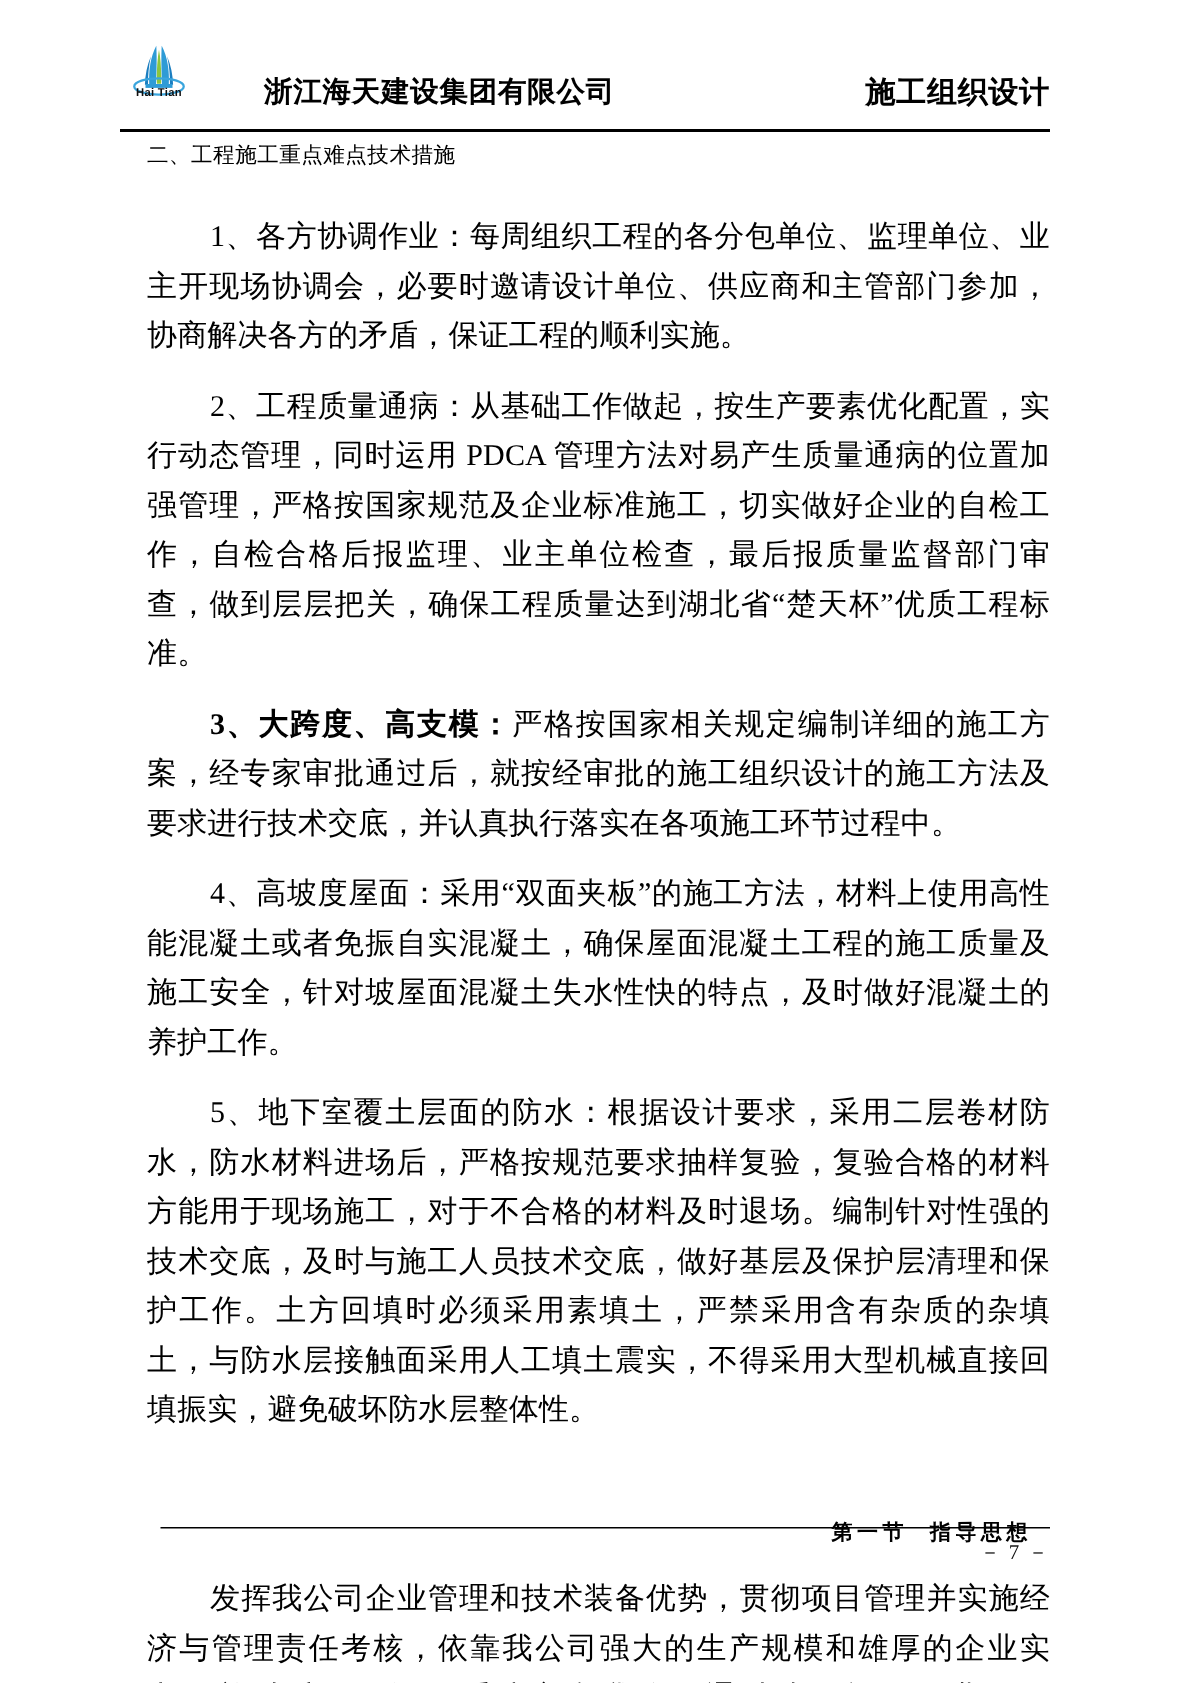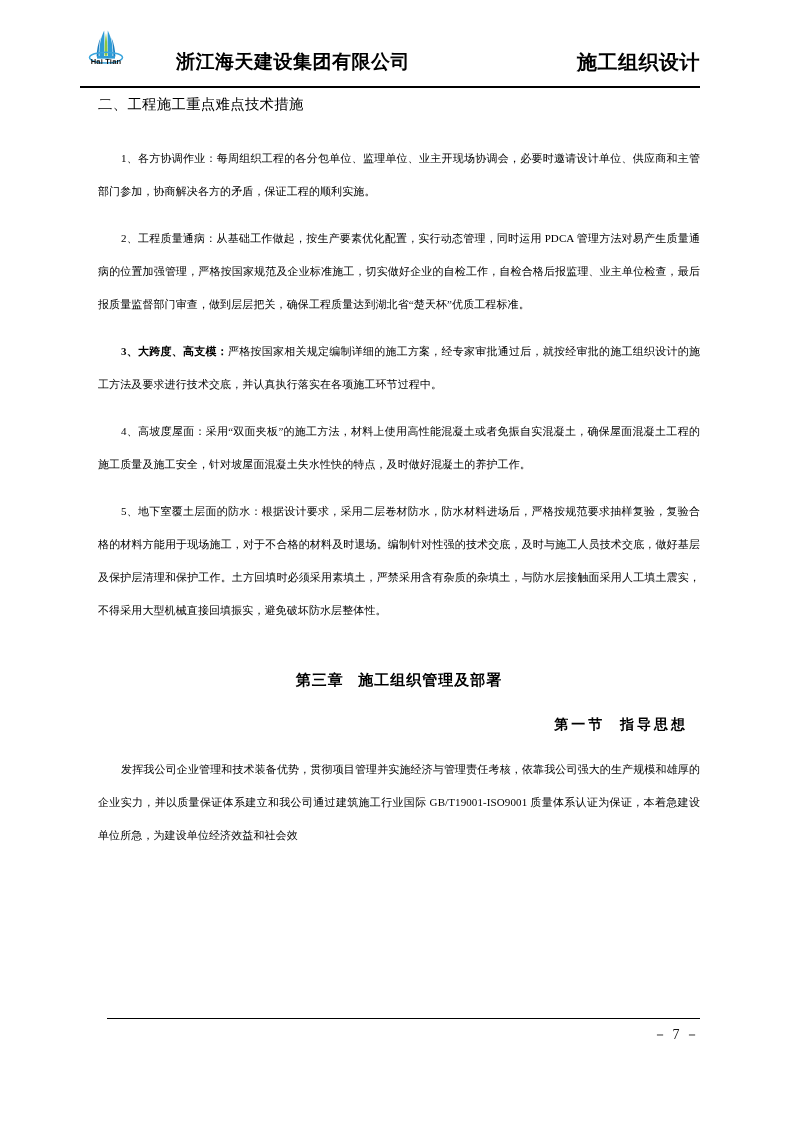--- a/index.html
+++ b/index.html
@@ -95,21 +95,21 @@
   }
 
   
   .content {
     position: absolute;
     left: 98px;
     top: 88px;
     width: 602px;
   }
   .p {
-    font-size: 11px;
+    font-size: 20px;
     line-height: 33px;
     text-align: justify;
     text-justify: inter-ideograph;
     margin: 0;
     letter-spacing: 0.1px;
   }
   .sec-head {
     font-size: 14.4px;
     line-height: 33px;
     margin: 0;
@@ -216,21 +216,20 @@
     <div class="gap-sm"></div>
 
     <p class="p indent">4、高坡度屋面：采用“双面夹板”的施工方法，材料上使用高性能混凝土或者免振自实混凝土，确保屋面混凝土工程的施工质量及施工安全，针对坡屋面混凝土失水性快的特点，及时做好混凝土的养护工作。</p>
 
     <div class="gap-sm"></div>
 
     <p class="p indent">5、地下室覆土层面的防水：根据设计要求，采用二层卷材防水，防水材料进场后，严格按规范要求抽样复验，复验合格的材料方能用于现场施工，对于不合格的材料及时退场。编制针对性强的技术交底，及时与施工人员技术交底，做好基层及保护层清理和保护工作。土方回填时必须采用素填土，严禁采用含有杂质的杂填土，与防水层接触面采用人工填土震实，不得采用大型机械直接回填振实，避免破坏防水层整体性。</p>
 
     <div class="gap-lg"></div>
 
-    <p class="chapter"><span>第三章</span><span class="sp-wide">&nbsp;&nbsp;</span><span>施工组织管理及部署</span></p>
 
     <p class="section"><span class="sp-wide">第一节</span><span>&nbsp;&nbsp;&nbsp;</span><span class="sp-wide">指导思想</span></p>
 
     <p class="p indent">发挥我公司企业管理和技术装备优势，贯彻项目管理并实施经济与管理责任考核，依靠我公司强大的生产规模和雄厚的企业实力，并以质量保证体系建立和我公司通过建筑施工行业国际 GB/T19001-ISO9001 质量体系认证为保证，本着急建设单位所急，为建设单位经济效益和社会效</p>
   </div>
 
   <div class="footer-rule"></div>
   <div class="footer-page">－ 7 －</div>
 
 </div>

